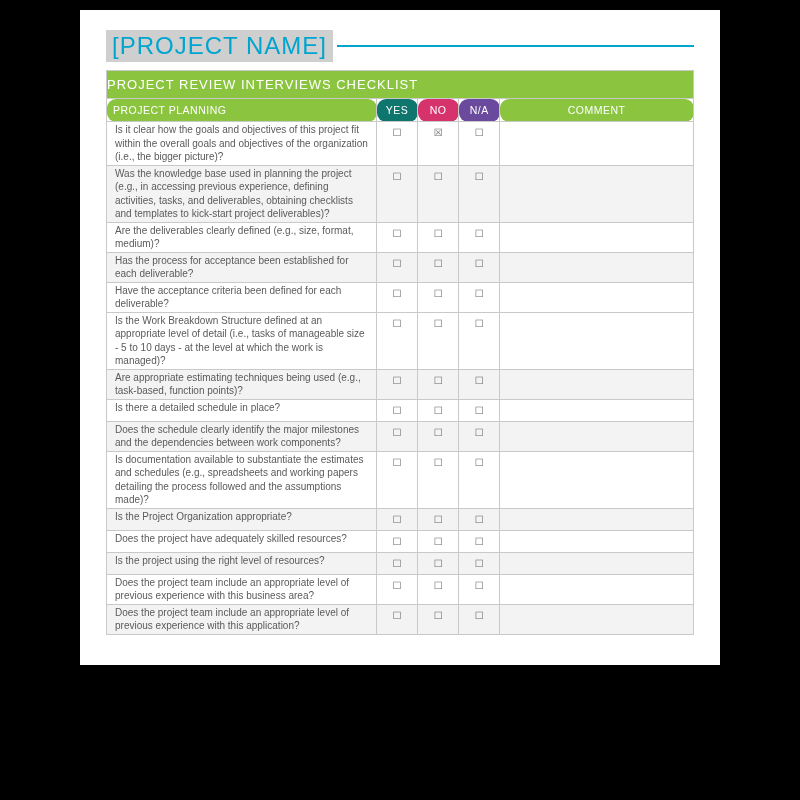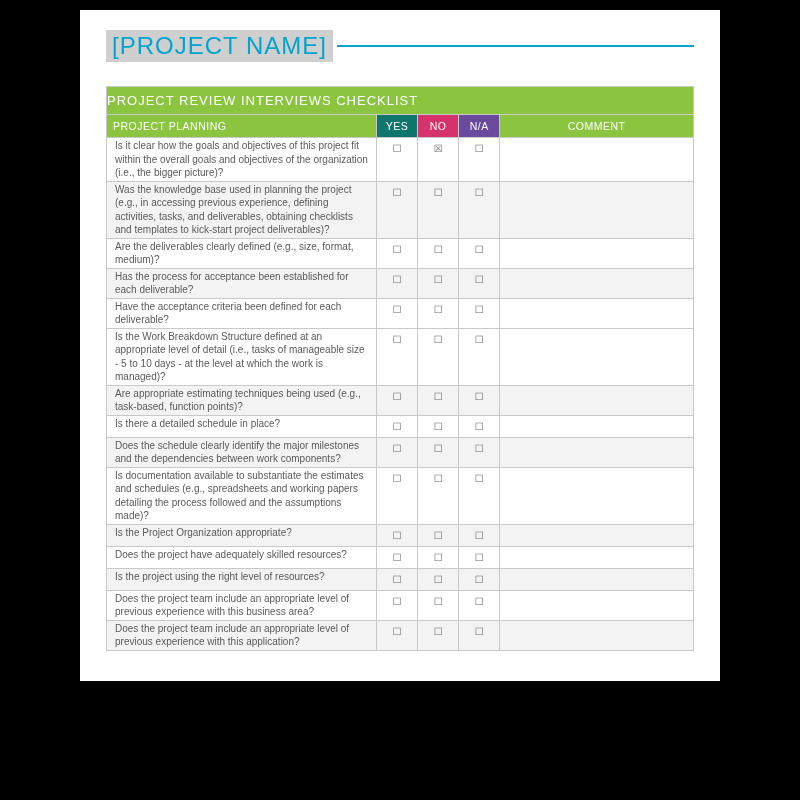--- a/index.html
+++ b/index.html
@@ -16,21 +16,21 @@
   .page {
     background: #fff;
     width: 640px;
     margin-top: 10px;
     box-shadow: 0 2px 10px rgba(0,0,0,0.4);
     padding: 20px 26px 30px 26px;
   }
   .title-row {
     display: flex;
     align-items: center;
-    margin-bottom: 24px;
+    margin-bottom: 8px;
   }
   .title-box {
     background: #cfcfcf;
     color: #00a5cf;
     font-size: 24px;
     font-weight: 300;
     letter-spacing: 1px;
     padding: 2px 6px;
     font-family: "Segoe UI Light", "Segoe UI", Arial, sans-serif;
   }
@@ -60,20 +60,21 @@
     border: 1px solid #c9c9c9;
     vertical-align: top;
   }
   th {
     color: #fff;
     font-weight: 400;
     padding: 5px 6px;
     font-size: 10.5px;
     letter-spacing: 0.5px;
     text-align: center;
+    border-radius: 9px;
   }
   th.section-head {
     background: #8bc53f;
     text-align: left;
     width: 46%;
   }
   th.yes-head { background: #0f766e; width: 7%; }
   th.no-head  { background: #d6336c; width: 7%; }
   th.na-head  { background: #6a4a9c; width: 7%; }
   th.comment-head { background: #8bc53f; width: 33%; }

